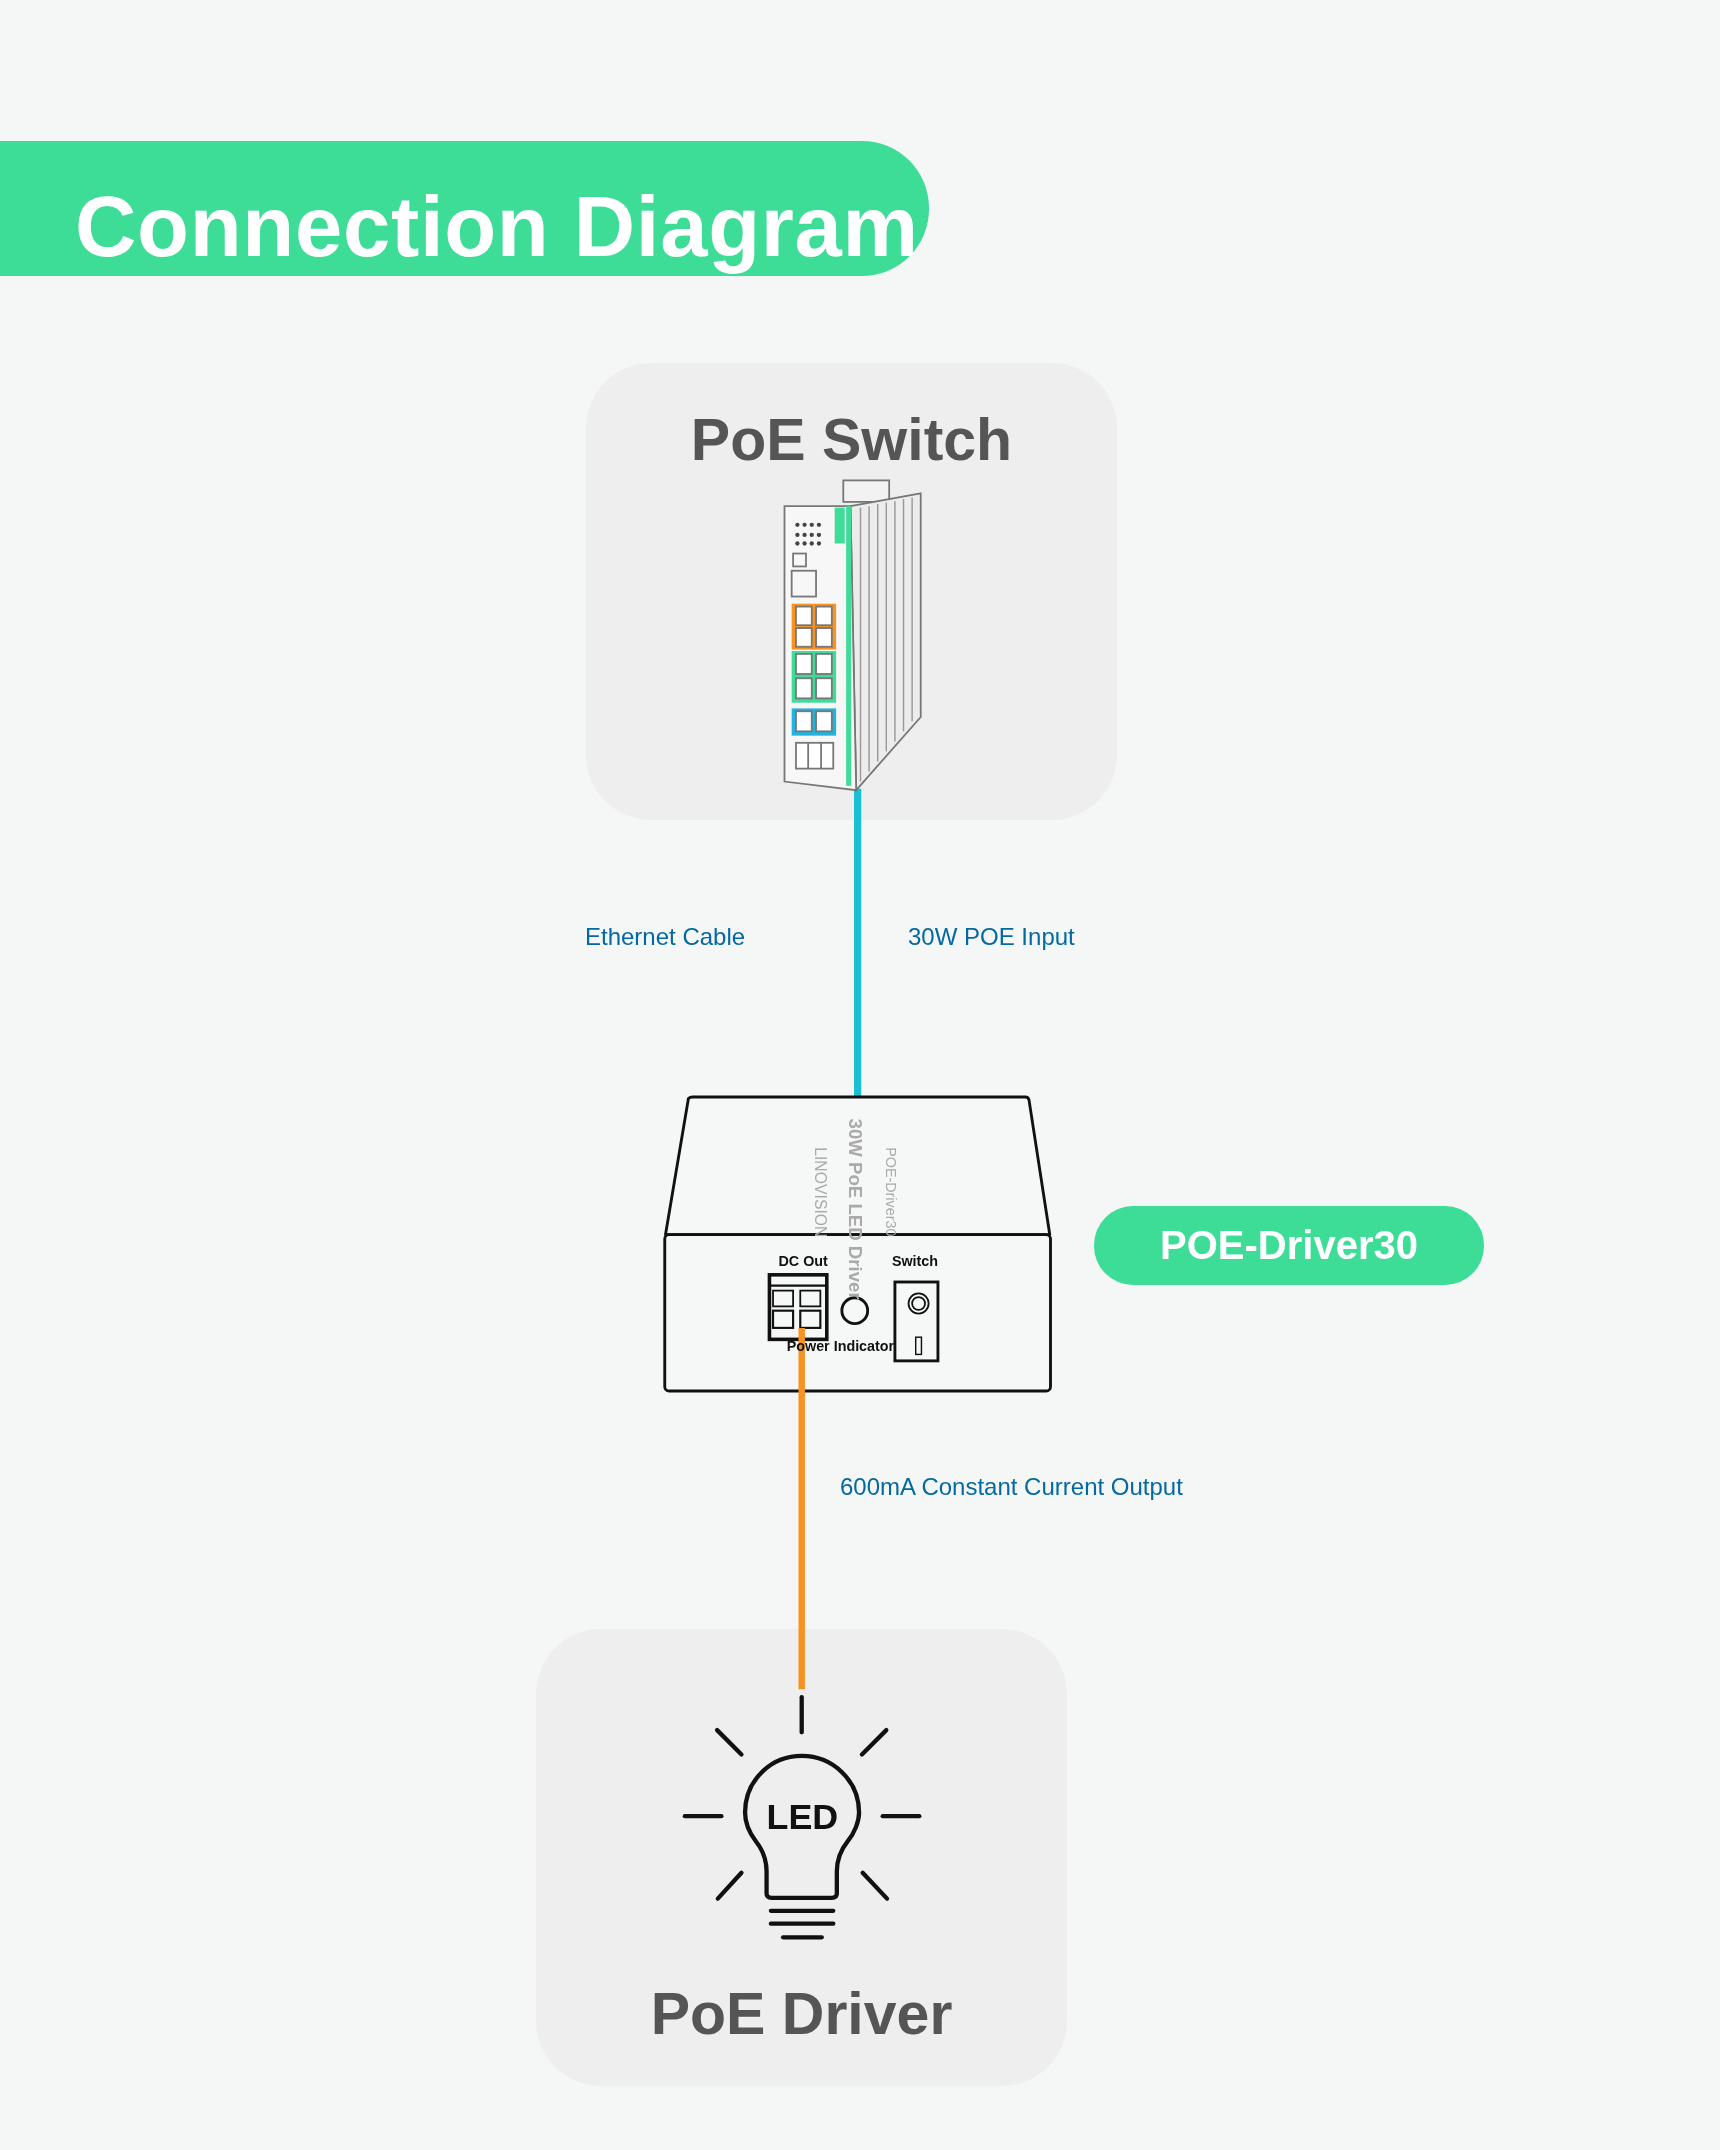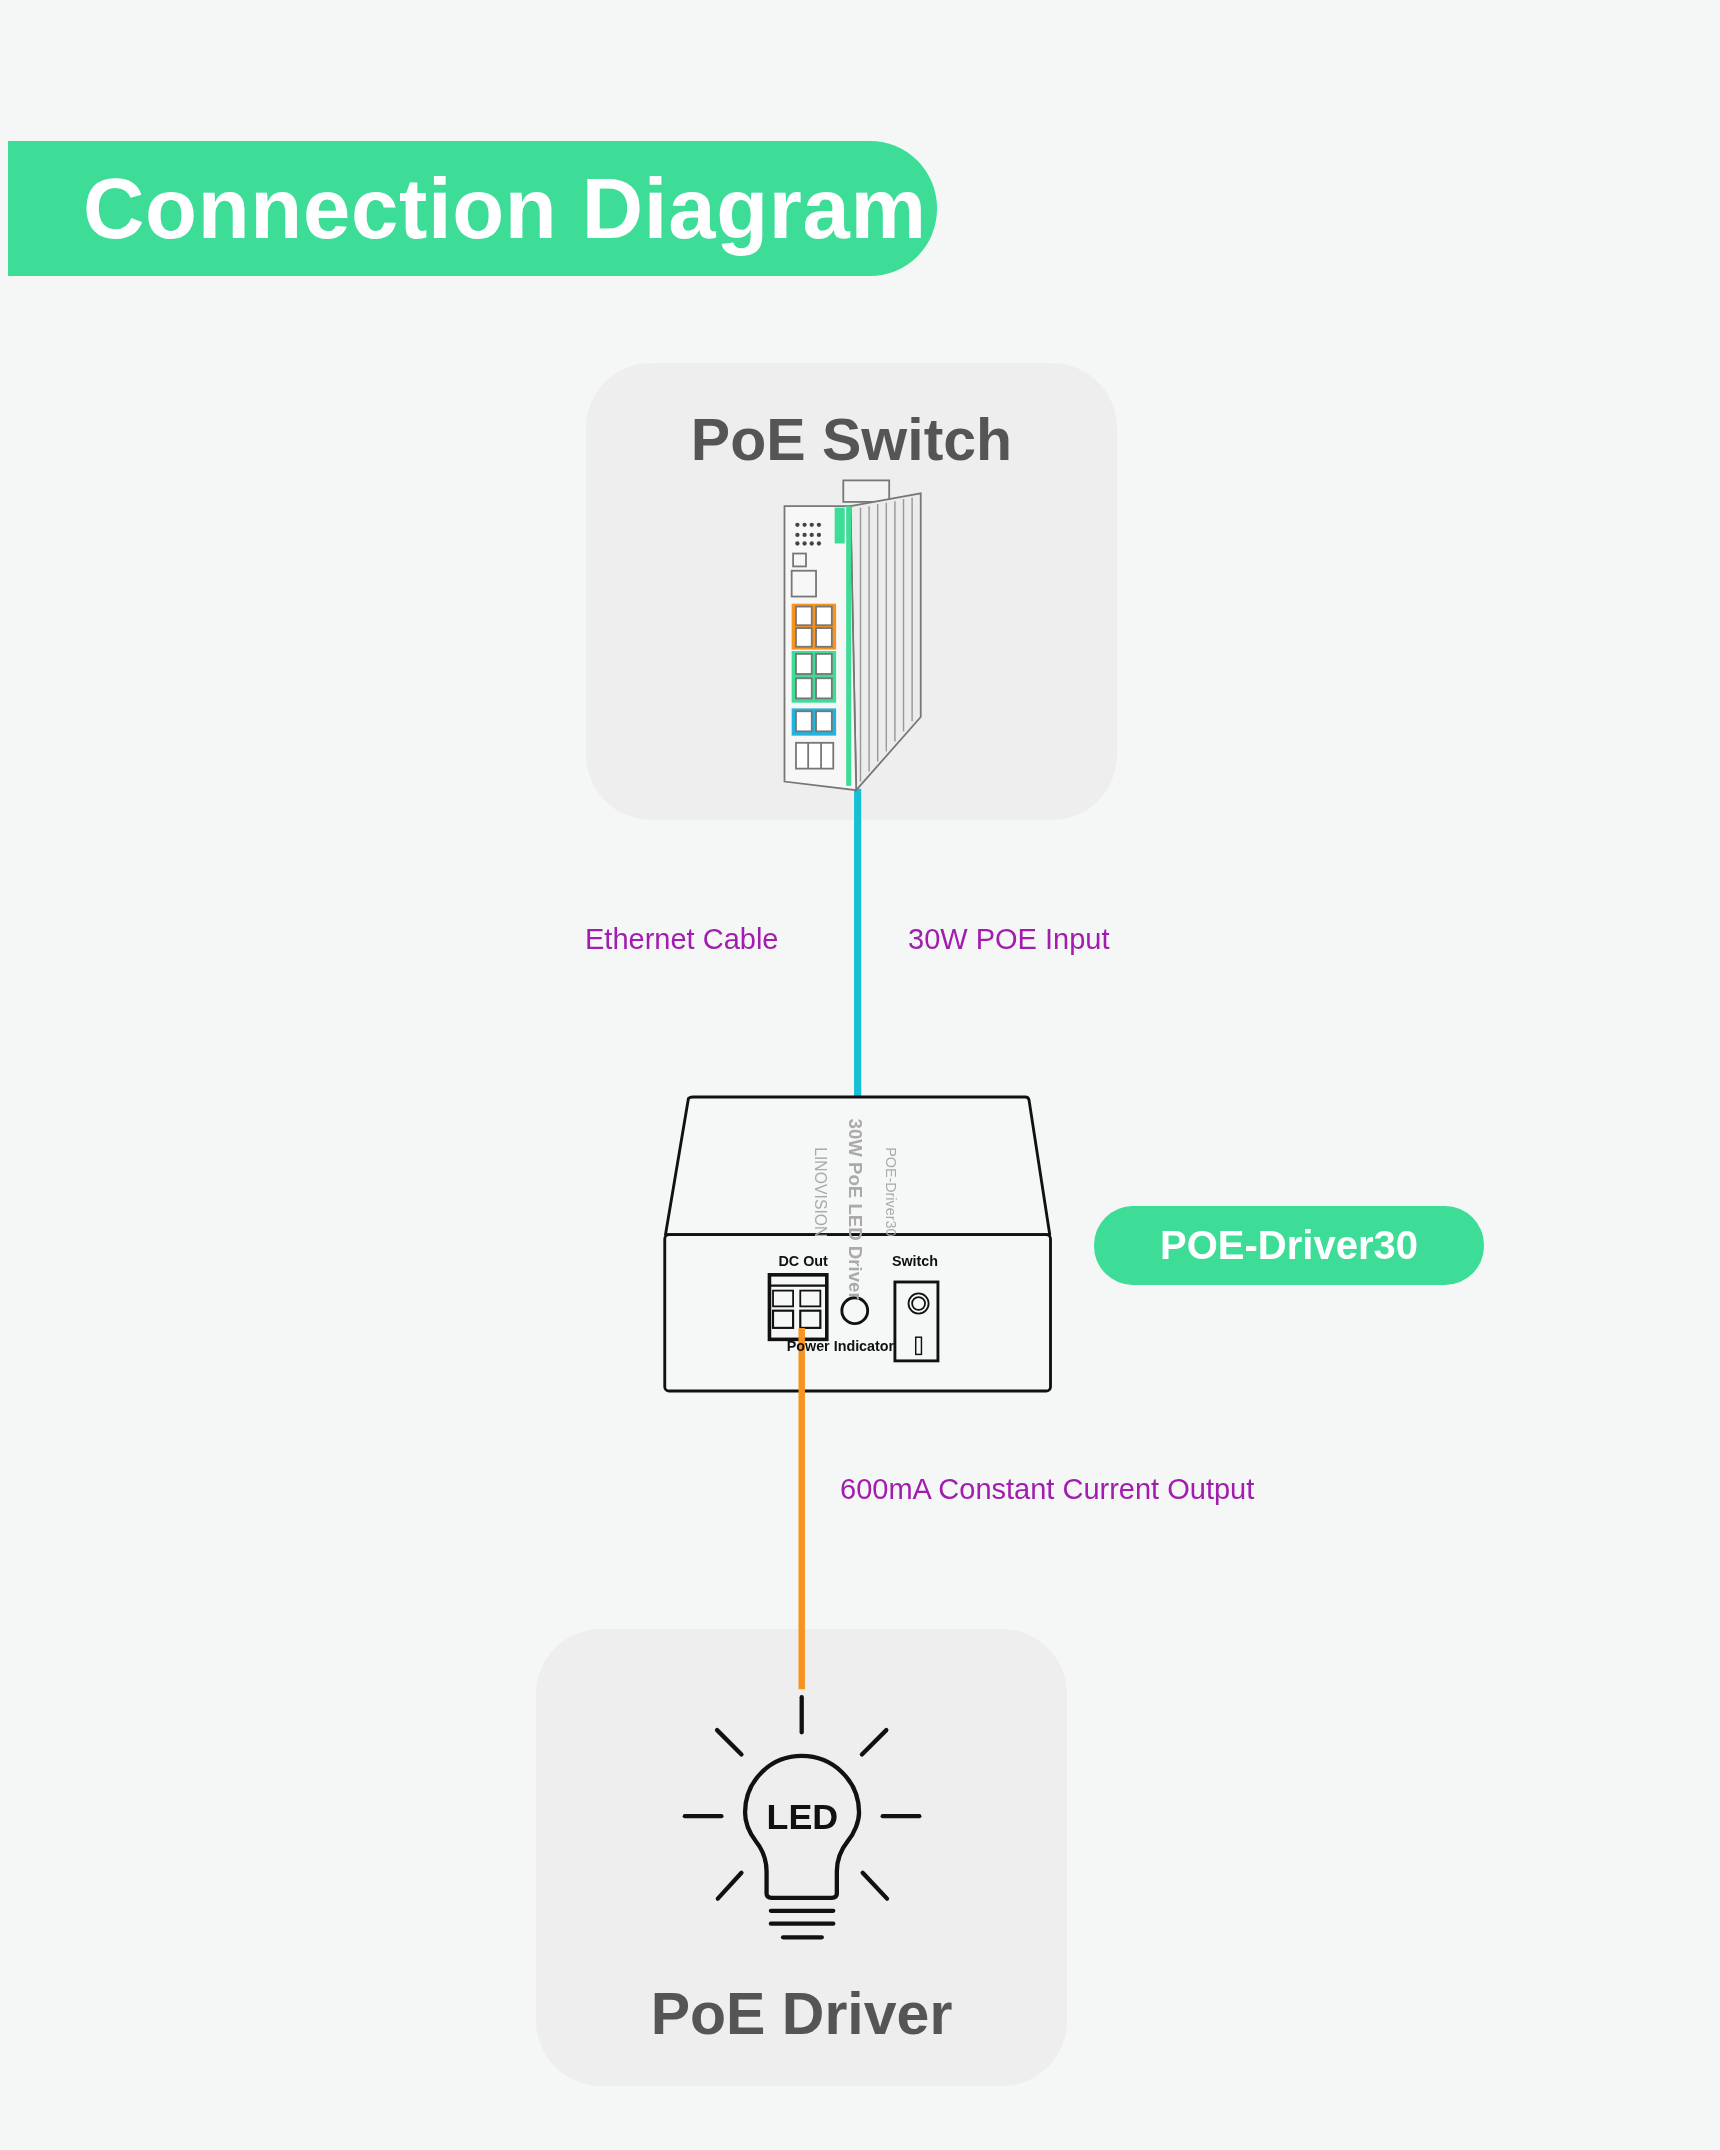--- a/index.html
+++ b/index.html
@@ -1,23 +1,23 @@
 <!DOCTYPE html>
 <html style="font-size:11.5px"><head>
 <meta charset="utf-8">
 <style>
   html, body { margin:0; padding:0; }
   body { width:1721px; height:2151px; background:#f5f7f6; position:relative; overflow:hidden;
          font-family:"Liberation Sans", sans-serif; }
-  .title-pill { position:absolute; left:8px; top:141px; width:929px; height:135px; background:#3ddc97;
-                border-radius:0 67px 67px 0; display:flex; align-items:center; }
+  .title-pill { position:absolute; left:0; top:141px; width:929px; height:135px; background:#3ddc97;
+                border-radius:0 67px 67px 0; display:flex; align-items:flex-end; }
   .title-pill span { color:#fff; font-weight:bold; font-size:85px; margin-left:75px; letter-spacing:0.7px; }
   .card { position:absolute; background:#eeeeee; border-radius:65px; }
   .card-title { position:absolute; width:100%; text-align:center; color:#555; font-weight:bold; font-size:59px; }
-  .label { position:absolute; color:#a21caf; font-size:29px; white-space:nowrap; }
+  .label { position:absolute; color:#0369a1; font-size:24px; white-space:nowrap; }
   .model-pill { position:absolute; left:1094px; top:1206px; width:390px; height:79px; background:#3ddc97;
                 border-radius:39px; display:flex; align-items:center; justify-content:center; }
   .model-pill span { color:#fff; font-weight:bold; font-size:40px; }
   svg { position:absolute; left:0; top:0; }
   .sv-small { font-family:"Liberation Sans", sans-serif; font-weight:bold; fill:#111; }
 </style>
 </head>
 <body>
 
 <div class="title-pill">

